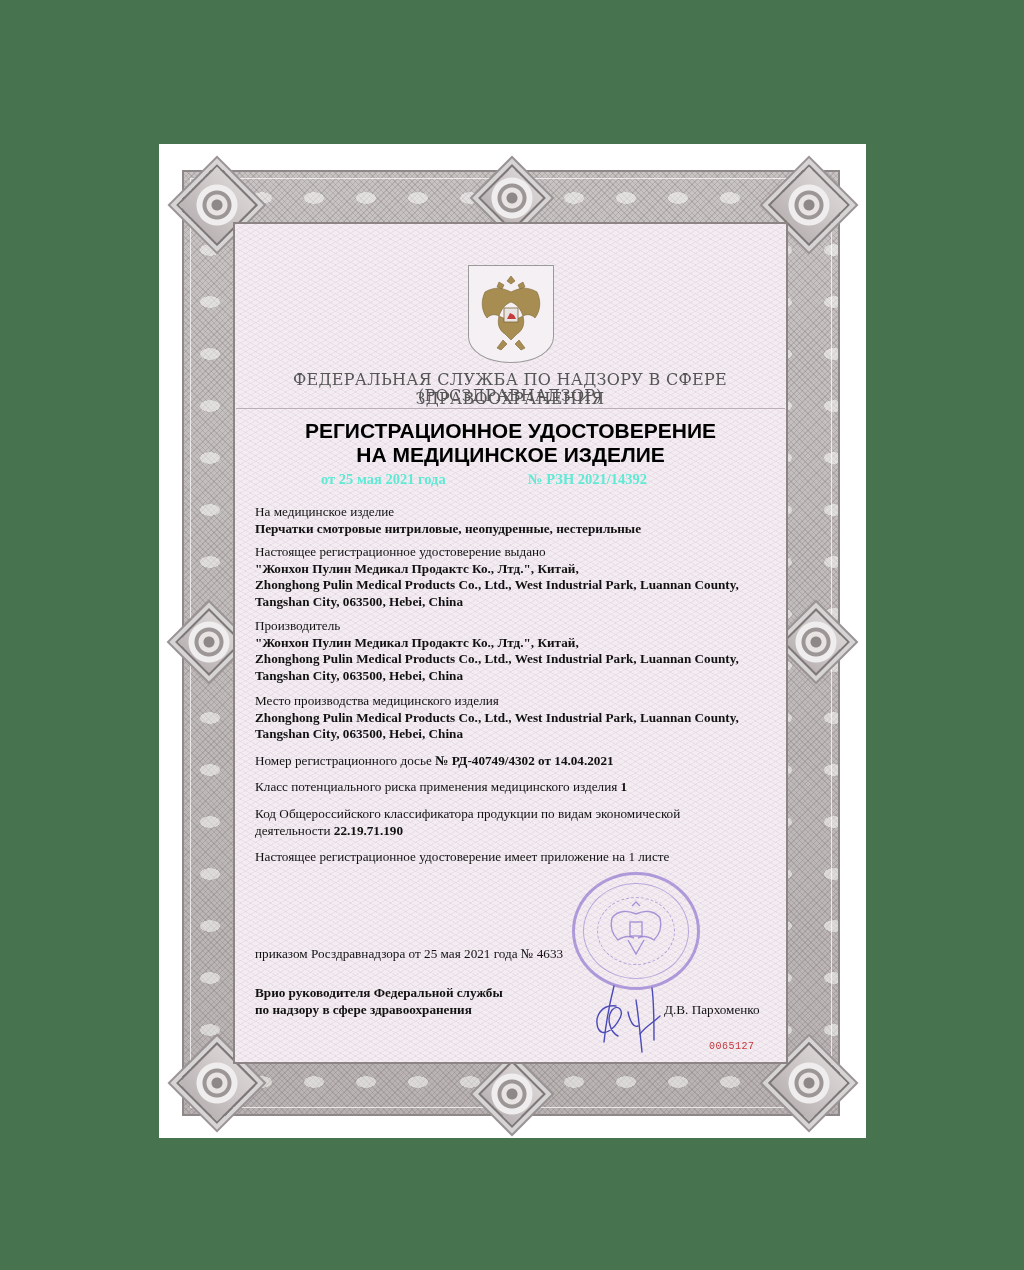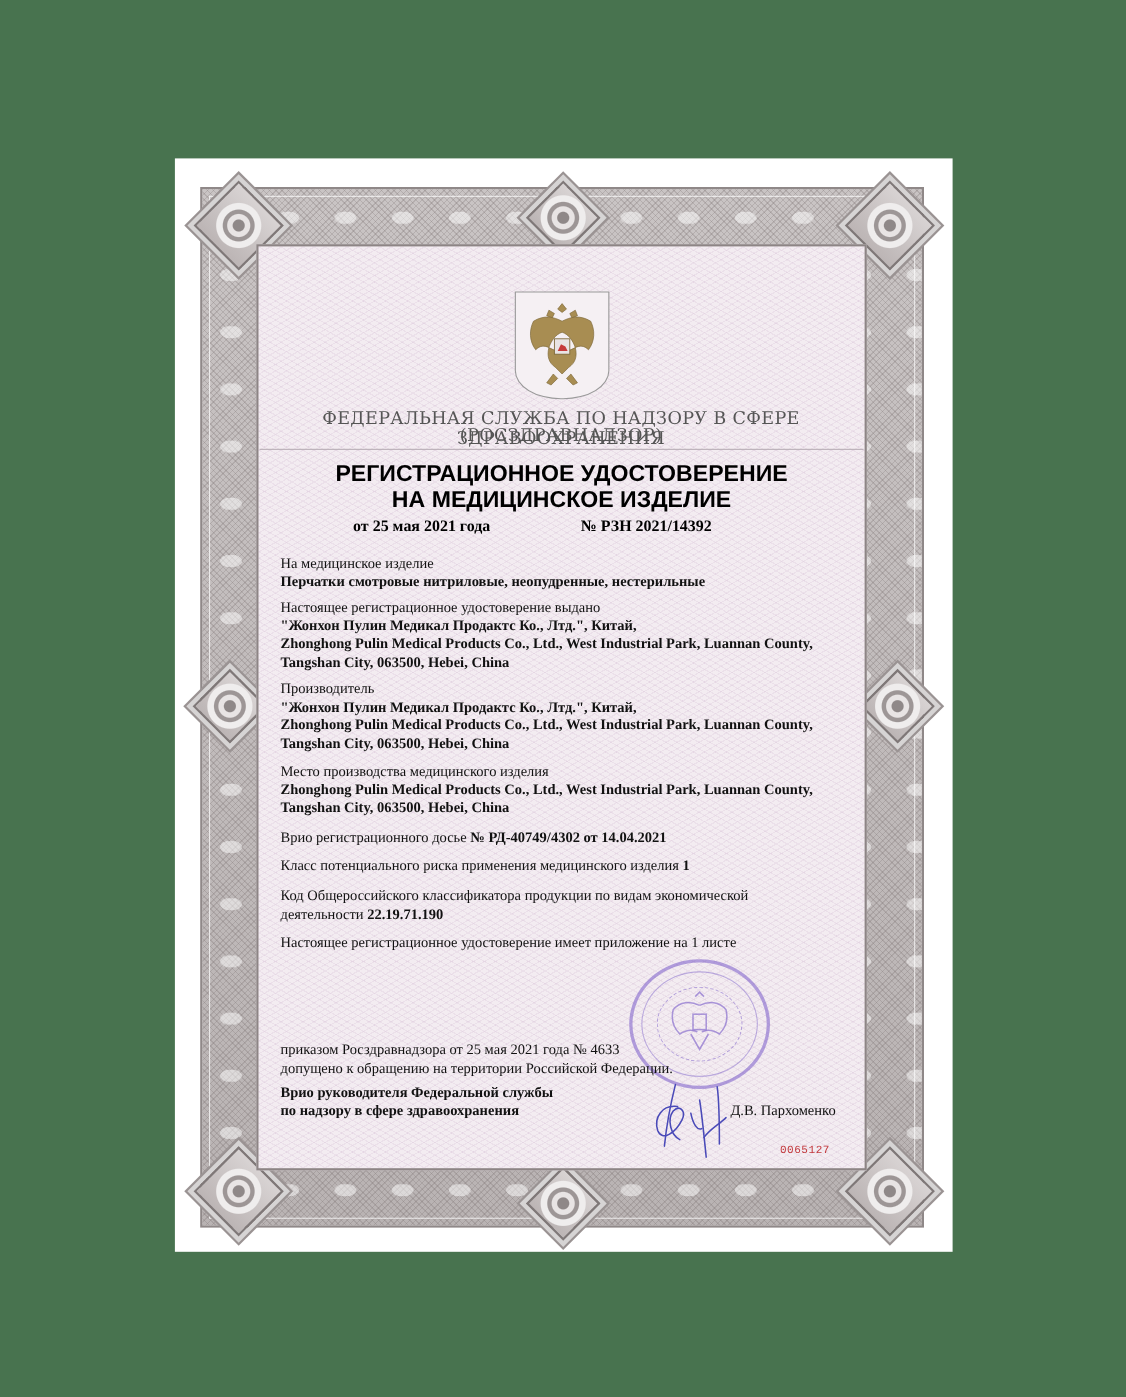--- a/index.html
+++ b/index.html
@@ -64,21 +64,21 @@
   .agency.l2 { top:386px; }
   .divider { position:absolute; left:236px; top:408px; width:549px; height:1px; background:#b9aeb6; }
   .title {
     position:absolute; left:236px; width:549px; text-align:center;
     font-family:"Liberation Sans", sans-serif; font-weight:bold;
     font-size:21px; color:#000000;
   }
   .title.l1 { top:419px; }
   .title.l2 { top:443px; }
   .dateline {
-    position:absolute; top:471px; font-weight:bold; font-size:14.5px; color:#000000;
+    position:absolute; top:471px; font-weight:bold; font-size:14.5px; color:#5eead4;
   }
   .dateline.left { left:321px; }
   .dateline.right { left:528px; }
   .body-text {
     position:absolute; left:255px; width:530px; font-size:13.2px; color:#111; line-height:16.5px;
   }
   .body-text .b { font-weight:bold; }
   .stamp {
     position:absolute; left:572px; top:872px; width:128px; height:118px;
     border-radius:50%; border:3px solid rgba(120,90,200,0.55);
@@ -160,21 +160,21 @@
   <div class="b">Tangshan City, 063500, Hebei, China</div>
 </div>
 
 <div class="body-text" style="top:693px;">
   <div>Место производства медицинского изделия</div>
   <div class="b">Zhonghong Pulin Medical Products Co., Ltd., West Industrial Park, Luannan County,</div>
   <div class="b">Tangshan City, 063500, Hebei, China</div>
 </div>
 
 <div class="body-text" style="top:753px;">
-  <span>Врио регистрационного досье</span>
+  <span>Номер регистрационного досье</span>
   <span class="b">№ РД-40749/4302 от 14.04.2021</span>
 </div>
 
 <div class="body-text" style="top:779px;">
   <span>Класс потенциального риска применения медицинского изделия</span>
   <span class="b">1</span>
 </div>
 
 <div class="body-text" style="top:806px;">
   <div>Код Общероссийского классификатора продукции по видам экономической</div>
@@ -192,21 +192,20 @@
     <path d="M32 14 C24 10 14 10 8 18 C6 26 8 34 14 40 C20 36 26 36 30 38"></path>
     <path d="M32 14 C40 10 50 10 56 18 C58 26 56 34 50 40 C44 36 38 36 34 38"></path>
     <rect x="26" y="22" width="12" height="14"></rect>
     <path d="M24 40 L32 54 L40 40"></path>
     <path d="M28 6 l4 -4 4 4"></path>
   </g>
 </svg>
 
 <div class="body-text" style="top:946px;">
   <div>приказом Росздравнадзора от 25 мая 2021 года № 4633</div>
-  <div>допущено к обращению на территории Российской Федерации.</div>
 </div>
 
 <div class="body-text" style="top:985px;">
   <div class="b">Врио руководителя Федеральной службы</div>
   <div class="b">по надзору в сфере здравоохранения</div>
 </div>
 
 <div class="body-text b" style="top:1002px;left:664px;width:120px;">Д.В. Пархоменко</div>
 
 <svg class="signature" width="90" height="78" viewBox="0 0 90 78">

